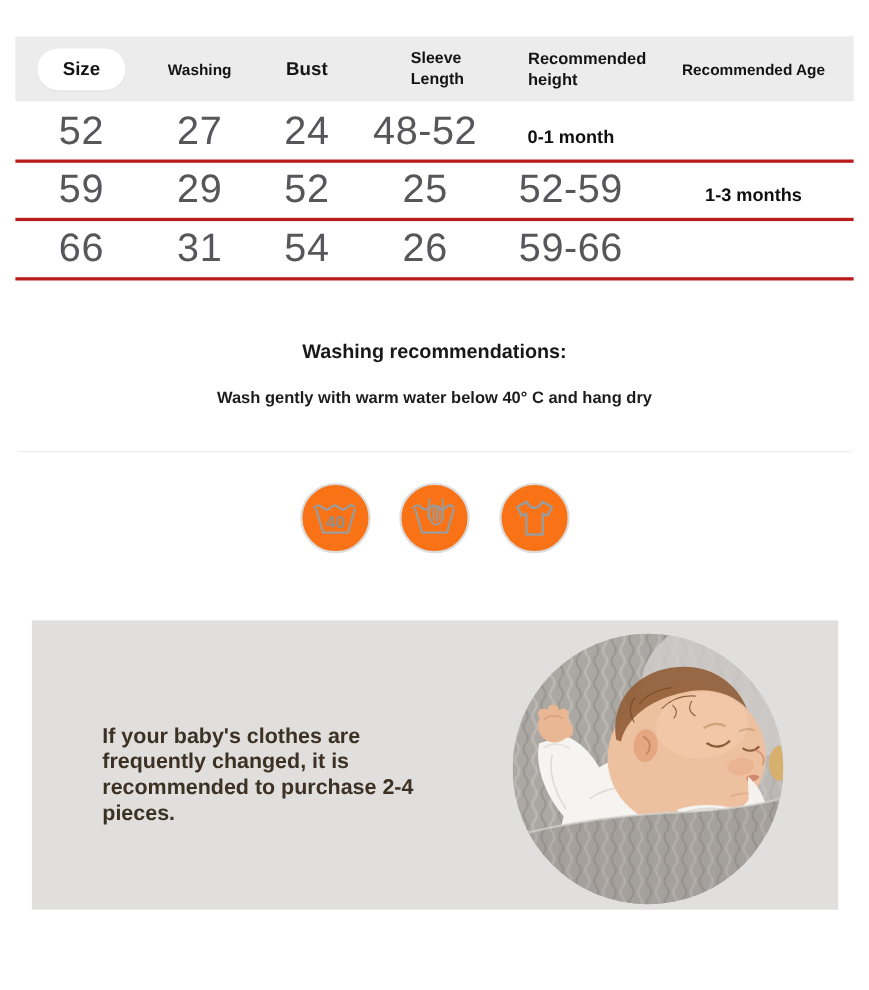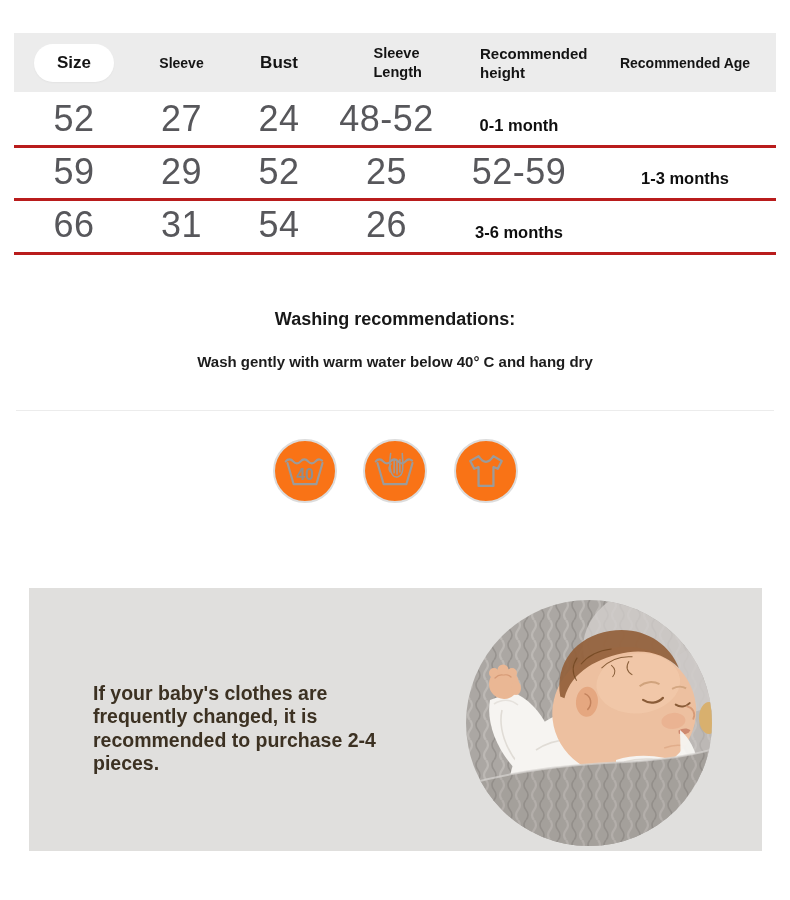--- a/index.html
+++ b/index.html
@@ -29,37 +29,37 @@
   .wash-title{position:absolute;top:309px;left:0;width:790px;text-align:center;font-size:18px;font-weight:bold;color:#181818;}
   .wash-sub{position:absolute;top:353px;left:0;width:790px;text-align:center;font-size:15px;font-weight:bold;color:#1c1c1c;}
   .divider2{position:absolute;top:410px;left:16px;width:758px;height:1px;background:#ececec;}
 
   
   .care-circle{position:absolute;top:439px;width:64px;height:64px;border:2px solid #dcdcdc;border-radius:50%;box-sizing:border-box;background:#f97316;display:flex;align-items:center;justify-content:center;}
   .care-1{left:273px;} .care-2{left:363px;} .care-3{left:454px;}
   .care-circle svg{display:block;}
 
   
-  .promo{position:absolute;left:29px;top:564px;width:733px;height:263px;background:#e0dfdd;margin-top:24px;}
+  .promo{position:absolute;left:29px;top:564px;width:733px;height:263px;background:#e0dfdd;}
   .promo-text{position:absolute;left:64px;top:74px;width:322px;font-size:19.5px;line-height:23.5px;font-weight:bold;color:#3c3122;}
   .baby{position:absolute;left:437px;top:12px;width:246px;height:246px;}
 </style>
 </head>
 <body>
 
 <div class="stage">
 
   <div class="thead grid6">
     <div class="th h0">
       <span class="pill">
         <span>Size</span>
       </span>
     </div>
     <div class="th h1">
-      <span>Sleeve</span>
+      <span>Washing</span>
     </div>
     <div class="th h2">
       <span>Bust</span>
     </div>
     <div class="th h3">
       <span class="twoline">Sleeve Length</span>
     </div>
     <div class="th h4">
       <span class="twoline">Recommended height</span>
     </div>
@@ -83,21 +83,21 @@
     <div class="td">25</div>
     <div class="td">52-59</div>
     <div class="td-age">1-3 months</div>
   </div>
 
   <div class="trow grid6" style="top:198px;height:54px;">
     <div class="td">66</div>
     <div class="td">31</div>
     <div class="td">54</div>
     <div class="td">26</div>
-    <div class="td-age">3-6 months</div>
+    <div class="td">59-66</div>
   </div>
 
   <div class="wash-title">Washing recommendations:</div>
   <div class="wash-sub">Wash gently with warm water below 40° C and hang dry</div>
   <div class="divider2"></div>
 
   <div class="care-circle care-1">
     <svg width="56" height="56" viewBox="0 0 64 64">
       <g fill="none" stroke="#9b9b9b" stroke-width="2.4" stroke-linecap="round" stroke-linejoin="round">
         <path d="M10 21 c2.5 -3 6 -3 8.5 0 c2.5 3 6 3 8.5 0 c2.5 -3 6 -3 8.5 0 c2.5 3 6 3 8.5 0 c2.2 -2.6 5 -2.9 7.5 -0.9"></path>

